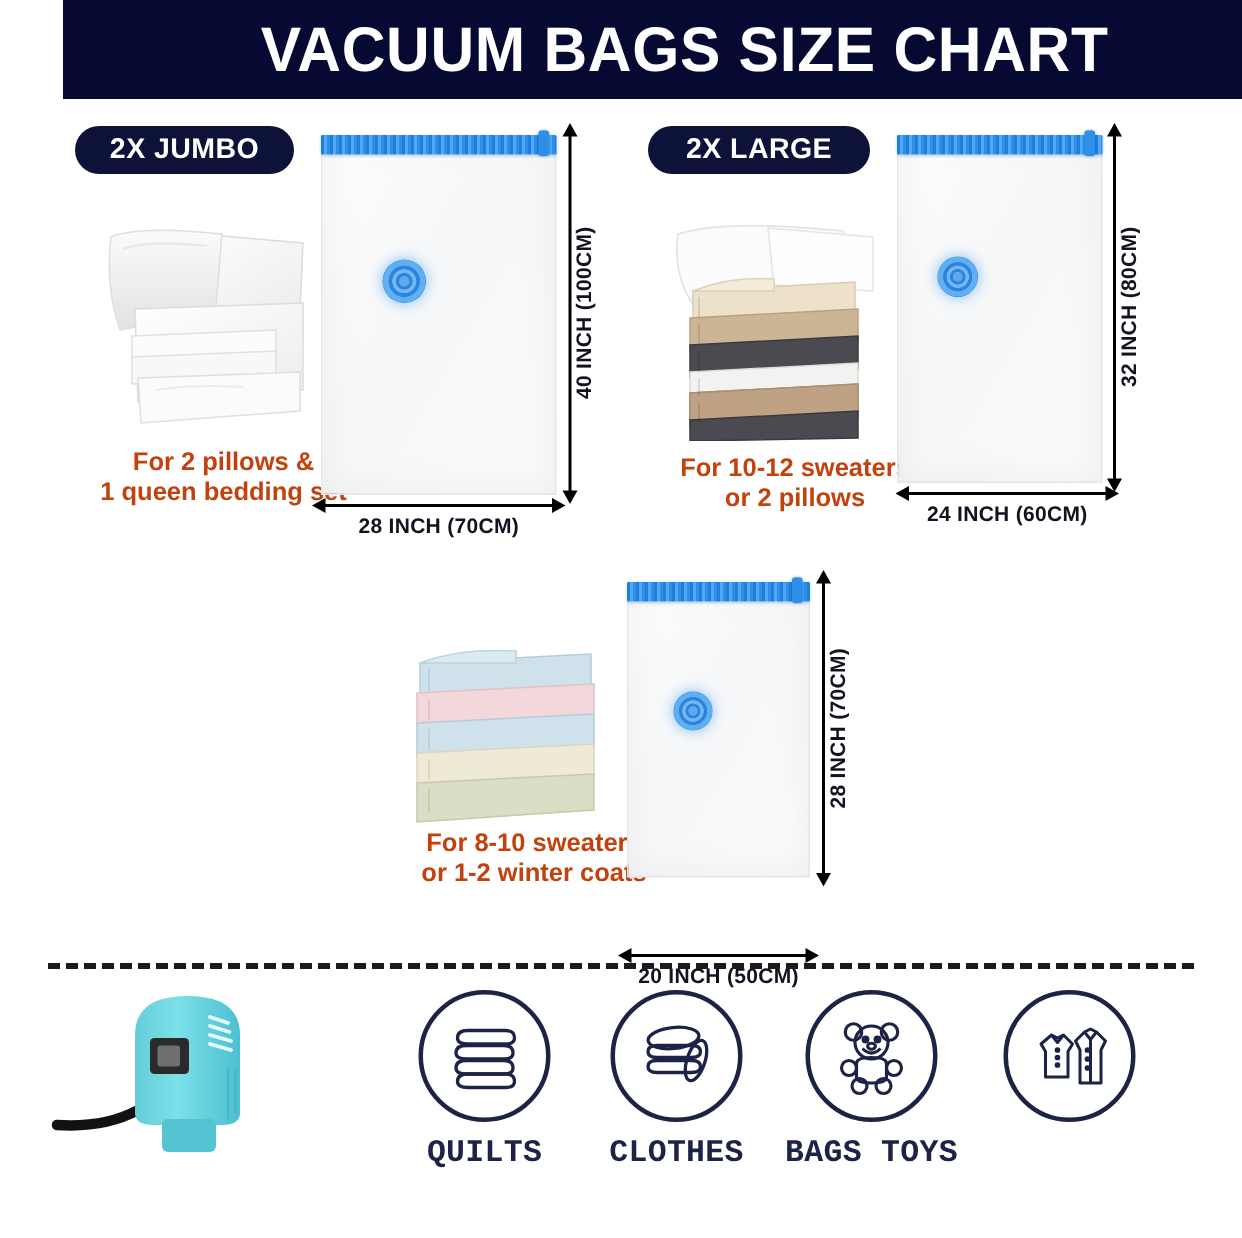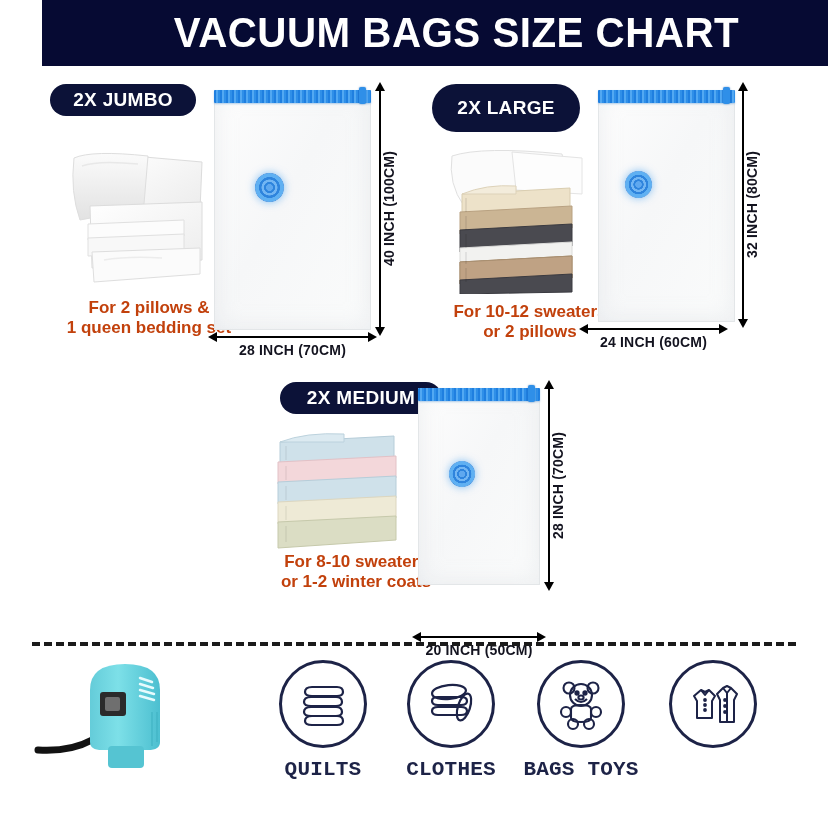--- a/index.html
+++ b/index.html
@@ -62,21 +62,21 @@
     border-radius: 40px;
     font-weight: bold;
     display: flex;
     align-items: center;
     justify-content: center;
     box-sizing: border-box;
     white-space: nowrap;
     letter-spacing: 0.3px;
   }
   .badge-jumbo  { left: 16px;  top: 4px;  width: 146px; height: 32px; font-size: 19px; }
-  .badge-large  { left: 12px;  top: 4px;  width: 148px; height: 48px; font-size: 19px; }
+  .badge-large  { left: 12px;  top: 4px;  width: 148px; height: 32px; font-size: 19px; }
   .badge-medium { left: 42px;  top: 2px;  width: 162px; height: 32px; font-size: 19px; }
 
   
   .caption {
     position: absolute;
     color: #c2410c;
     font-weight: bold;
     text-align: center;
     line-height: 1.18;
     white-space: pre-line;
@@ -199,21 +199,21 @@
     font-weight: bold;
     color: #13131f;
     margin-top: 4px;
     white-space: nowrap;
     letter-spacing: 0.2px;
   }
 
   .dimv-jumbo  { left: 345px; top: 10px;  height: 238px; }
   .dimh-jumbo  { left: 182px; top: 256px; width: 153px; }
   .dimv-large  { left: 322px; top: 10px;  height: 230px; }
-  .dimh-large  { left: 167px; top: 248px; width: 133px; }
+  .dimh-large  { left: 185px; top: 248px; width: 133px; }
   .dimv-medium { left: 310px; top: 8px;   height: 195px; }
   .dimh-medium { left: 182px; top: 212px; width: 118px; margin-top: 44px; }
 
   
   .illus { position: absolute; }
   .illus-jumbo  { left: 18px; top: 52px;  width: 160px; height: 160px; }
   .illus-large  { left: 22px; top: 56px;  width: 155px; height: 158px; }
   .illus-medium { left: 28px; top: 48px;  width: 140px; height: 122px; }
 
   
@@ -381,21 +381,20 @@
     </div>
 
     <div class="dim-h dimh-large">
       <div class="dim-h-line"></div>
       <div class="dim-h-label">24 INCH (60CM)</div>
     </div>
   </div>
 
   <div class="section sec-medium">
 
-    <div class="badge badge-medium">2X MEDIUM</div>
 
     <div class="illus illus-medium">
       <svg viewBox="0 0 140 122" width="140" height="122">
         <path d="M14 14 L128 8 L128 30 L14 36 Z" fill="#cfe1ea" stroke="#b6cdd9" stroke-width="1"></path>
         <path d="M14 14 Q40 4 78 6 L78 14 Z" fill="#dceaf1" stroke="#bcd2dd" stroke-width="1"></path>
         <path d="M12 34 L130 28 L130 50 L12 56 Z" fill="#f3d7da" stroke="#e2c1c6" stroke-width="1"></path>
         <path d="M12 54 L130 48 L130 70 L12 76 Z" fill="#cfe1ea" stroke="#b6cdd9" stroke-width="1"></path>
         <path d="M12 74 L130 68 L130 90 L12 96 Z" fill="#eeead6" stroke="#dcd6bf" stroke-width="1"></path>
         <path d="M12 94 L130 88 L130 112 L12 120 Z" fill="#dbddc4" stroke="#c6c9ab" stroke-width="1"></path>
         <path d="M20 18 L20 32 M20 38 L20 52 M20 58 L20 72 M20 78 L20 92 M20 98 L20 114" fill="none" stroke="#00000018" stroke-width="1"></path>

